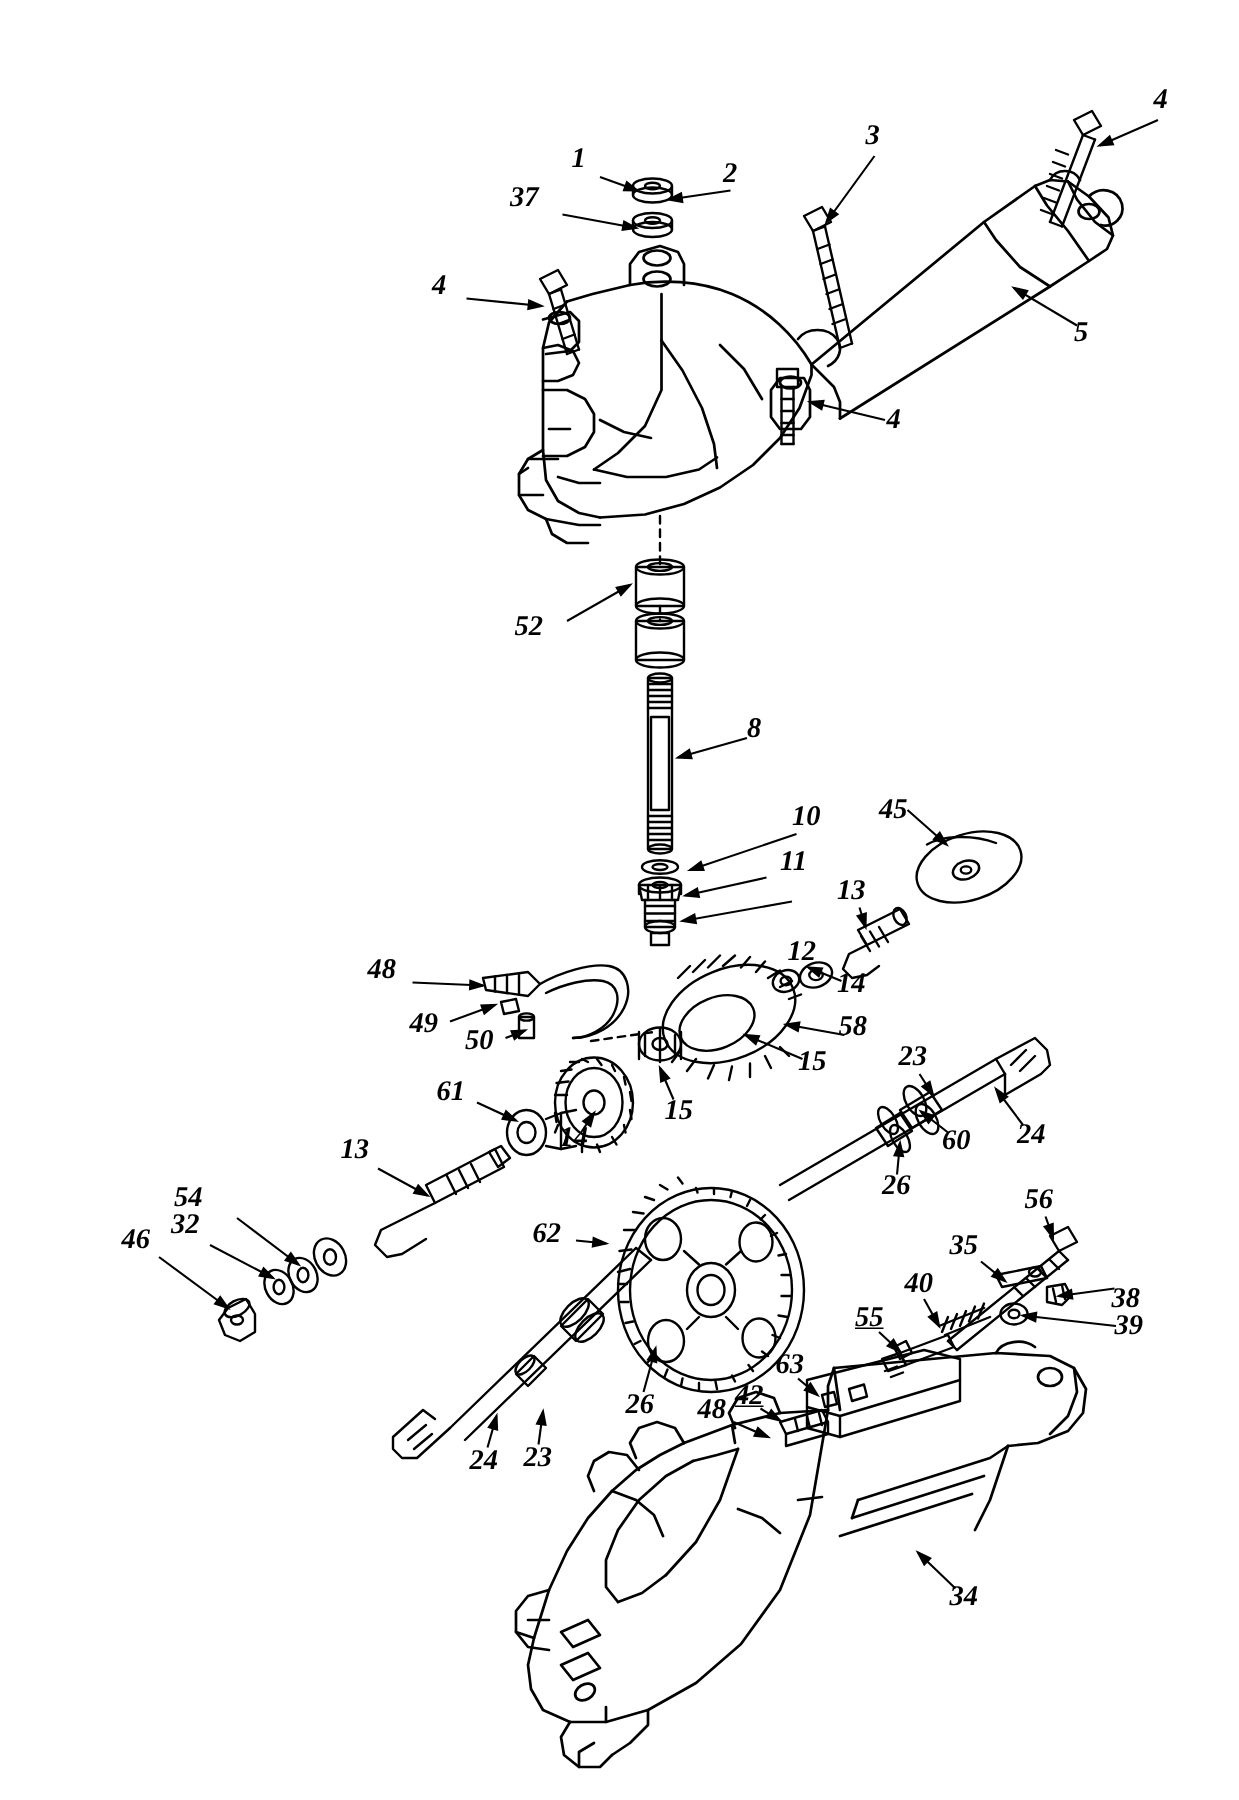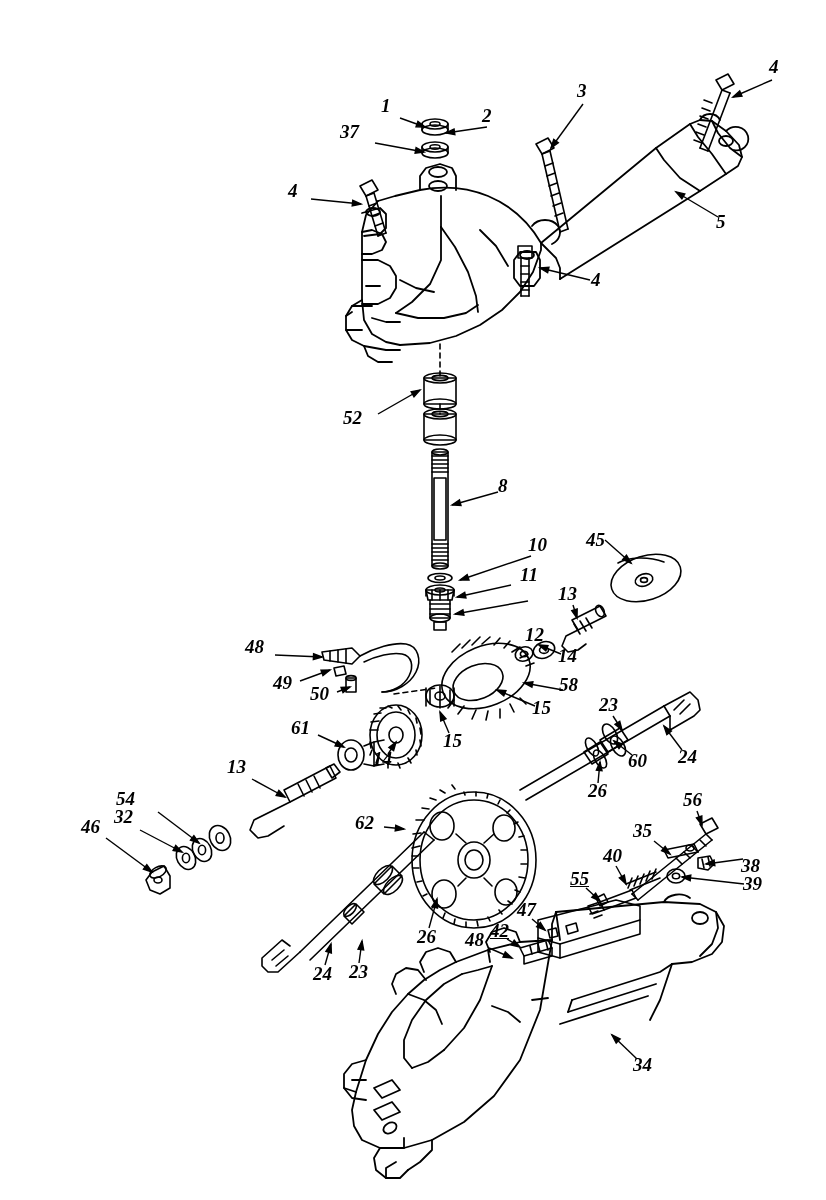--- a/index.html
+++ b/index.html
@@ -502,18 +502,18 @@
   <div class="callout" style="left:355px; top:813px;">62</div>
   <div class="callout" style="left:417px; top:927px;">26</div>
   <div class="callout" style="left:313px; top:964px;">24</div>
   <div class="callout" style="left:349px; top:962px;">23</div>
   <div class="callout" style="left:683px; top:790px;">56</div>
   <div class="callout" style="left:633px; top:821px;">35</div>
   <div class="callout" style="left:741px; top:844px;margin-top:12px;">38</div>
   <div class="callout" style="left:743px; top:874px;">39</div>
   <div class="callout" style="left:603px; top:846px;">40</div>
   <div class="callout" style="left:570px; top:869px;text-decoration:underline;">55</div>
-  <div class="callout" style="left:517px; top:900px;">47</div>
+  <div class="callout" style="left:517px; top:900px;">63</div>
   <div class="callout" style="left:490px; top:921px;text-decoration:underline;">42</div>
   <div class="callout" style="left:465px; top:930px;">48</div>
   <div class="callout" style="left:633px; top:1055px;">34</div>
 
 </div>
 
 </body></html>

